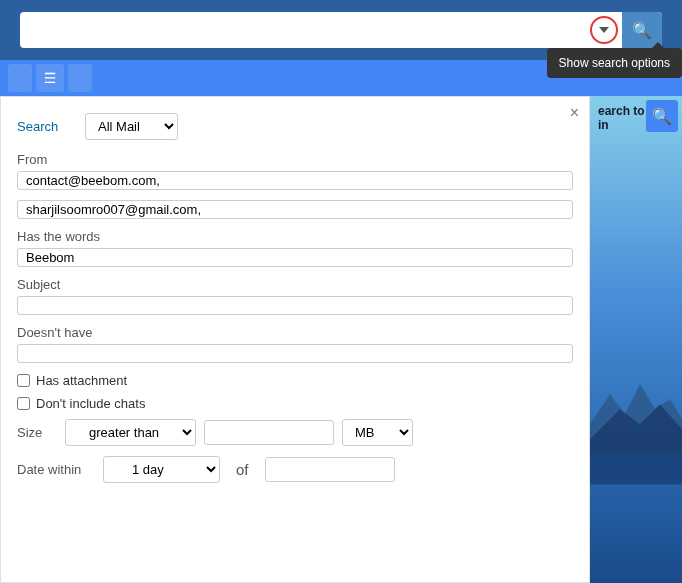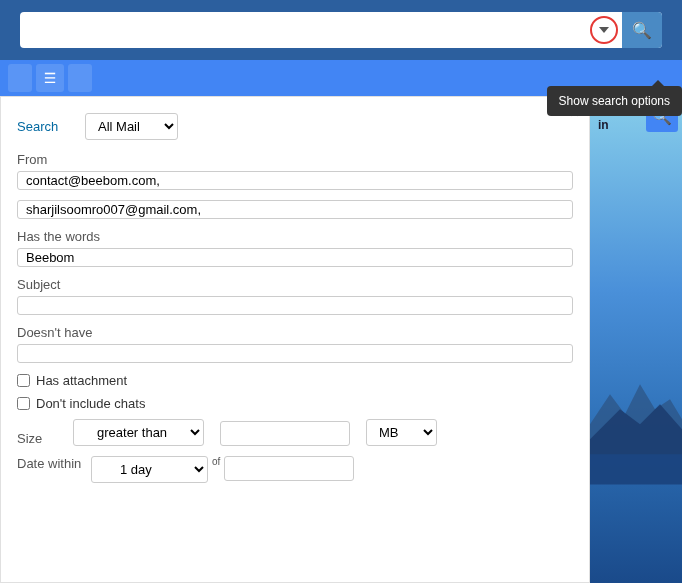--- a/index.html
+++ b/index.html
@@ -97,21 +97,20 @@
       position: absolute;
       top: 48px;
       right: 0px;
       background: #333;
       color: white;
       padding: 8px 12px;
       border-radius: 4px;
       font-size: 12px;
       white-space: nowrap;
       z-index: 100;
-      margin-top: 38px;
     }
 
     .tooltip::before {
       content: '';
       position: absolute;
       top: -6px;
       right: 18px;
       width: 0;
       height: 0;
       border-left: 6px solid transparent;
@@ -232,22 +231,22 @@
       font-size: 13px;
       color: #333;
     }
 
     .checkbox-row input[type="checkbox"] {
       cursor: pointer;
     }
 
     .size-row {
       display: flex;
-      align-items: flex-end;
-      gap: 16px;
+      align-items: center;
+      gap: 8px;
       margin-bottom: 10px;
     }
 
     .size-label {
       color: #555;
       font-size: 13px;
       width: 40px;
     }
 
     .size-select {
@@ -271,42 +270,42 @@
       border: 1px solid #ccc;
       border-radius: 3px;
       padding: 4px 8px;
       font-size: 13px;
       background: white;
       cursor: pointer;
     }
 
     .date-row {
       display: flex;
-      align-items: flex-start;
-      gap: 4px;
+      align-items: center;
+      gap: 16px;
     }
 
     .date-label {
       color: #555;
       font-size: 13px;
       width: 70px;
     }
 
     .date-select {
       border: 1px solid #ccc;
       border-radius: 3px;
       padding: 4px 24px;
       font-size: 13px;
       background: white;
       cursor: pointer;
     }
 
     .date-of-label {
       color: #555;
-      font-size: 10px;
+      font-size: 15px;
     }
 
     .date-input {
       border: 1px solid #ccc;
       border-radius: 3px;
       padding: 4px 8px;
       font-size: 13px;
       width: 130px;
     }
 

